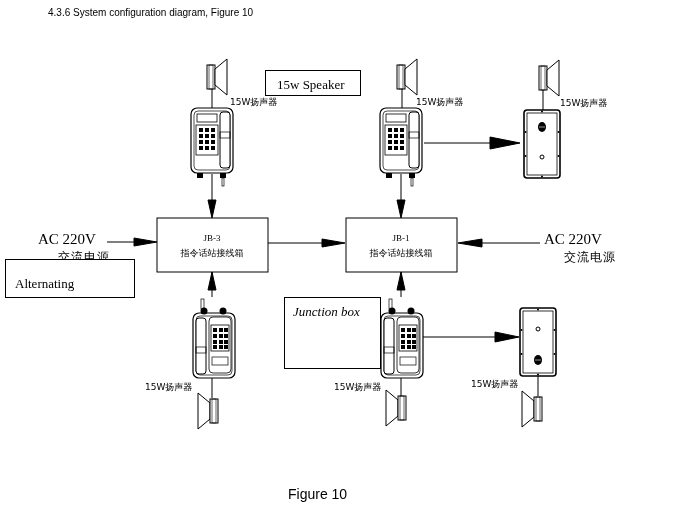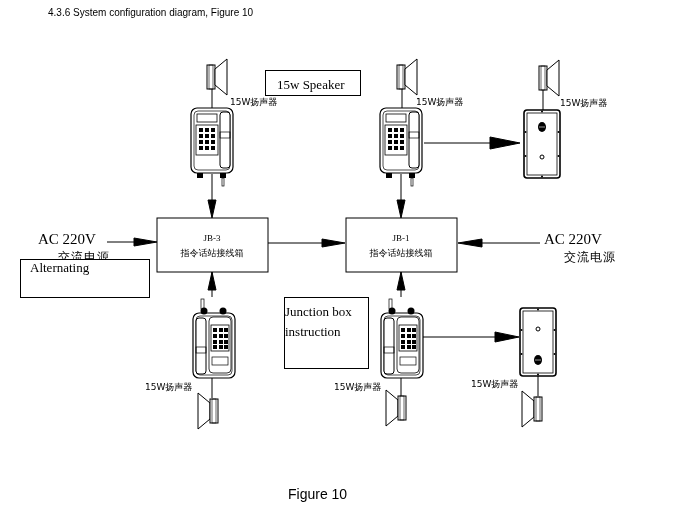--- a/index.html
+++ b/index.html
@@ -187,19 +187,18 @@
 <div class="ac" style="left:38px; top:230px;">
   <div>AC 220V</div>
   <div class="cn">交流电源</div>
 </div>
 <div class="ac" style="left:544px; top:230px;">
   <div>AC 220V</div>
   <div class="cn">交流电源</div>
 </div>
 
 <div class="note" style="left:265px; top:70px; width:96px; height:26px; padding:6px 0 0 11px;">15w Speaker</div>
-<div class="note" style="left:20px; top:259px; width:130px; height:39px; padding:0 0 0 9px;">Alternating</div>
-<div class="note" style="left:284px; top:297px; width:85px; height:72px; padding:4px 0 0 0; line-height:20px;">
+<div class="note" style="left:5px; top:259px; width:130px; height:39px; padding:16px 0 0 9px;">Alternating</div>
+<div class="note" style="left:284px; top:297px; width:97px; height:72px; padding:4px 0 0 8px; line-height:20px;font-style:italic;">
   <div>Junction box</div>
-  <div>instruction</div>
 </div>
 
 <div class="abs caption">Figure 10</div>
 
 </body></html>

